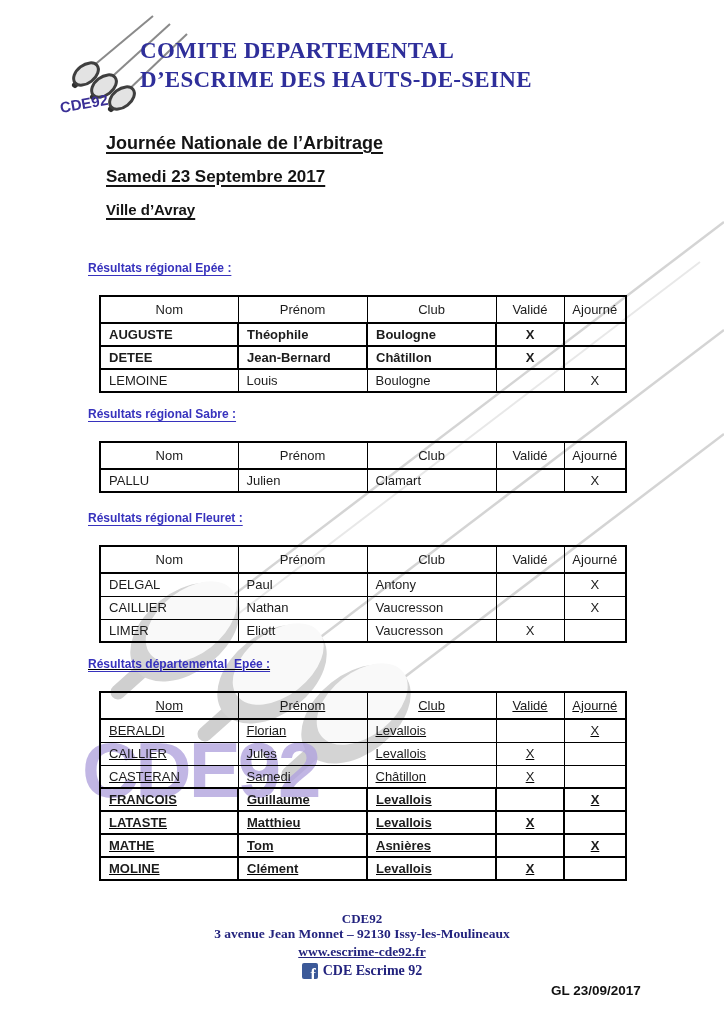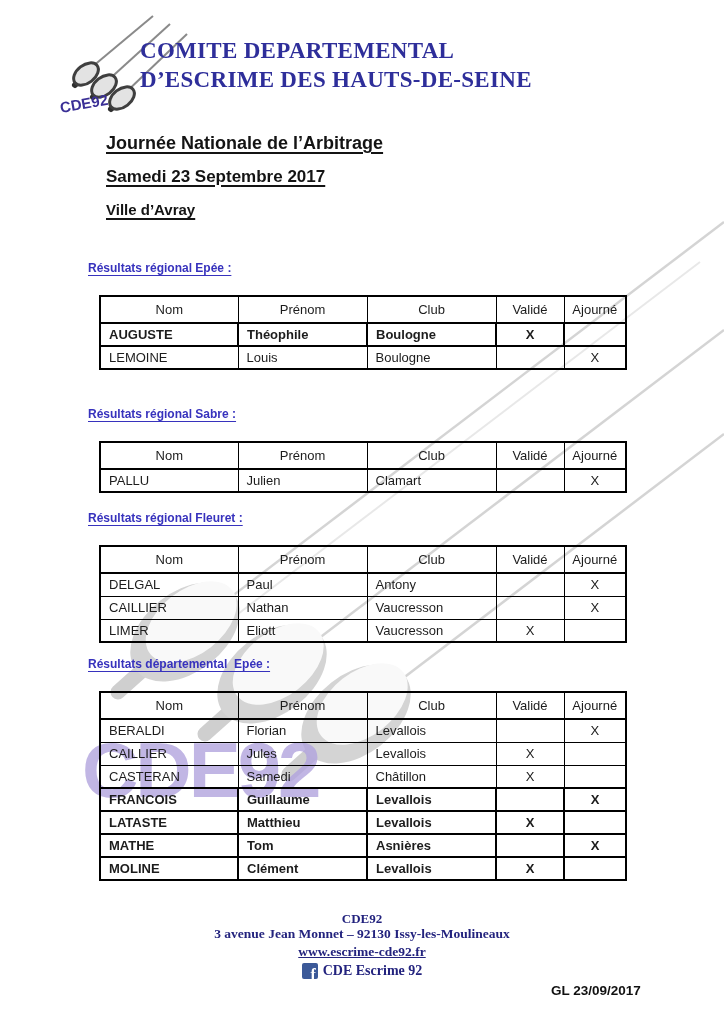--- a/index.html
+++ b/index.html
@@ -39,21 +39,21 @@
   }
   .event-line1 { font-size:18px; font-weight:bold; text-decoration:underline; text-decoration-thickness:2px; text-underline-offset:3px; margin-bottom:13px; }
   .event-line2 { font-size:17px; font-weight:bold; text-decoration:underline; text-decoration-thickness:2px; text-underline-offset:3px; margin-bottom:14px; }
   .event-line3 { font-size:15px; font-weight:bold; text-decoration:underline; text-decoration-thickness:2px; text-underline-offset:3px; }
 
   
   .section { position:absolute; left:88px; width:548px; z-index:2; }
   .sec0 { top:258px; }
   .sec1 { top:404px; }
   .sec2 { top:508px; }
-  .sec3 { top:654px; }
+  .sec3 { top:654px;text-decoration:underline; }
   .sec-heading {
     font-size:12px; font-weight:bold;
     color:#3732BD;
     text-decoration:underline; text-underline-offset:3px;
     white-space:pre-wrap;
     line-height:20px;
   }
   table.rtable {
     margin:17px 0 0 11px;
     width:526px;
@@ -194,20 +194,27 @@
             </tr>
           </thead>
         <tbody>
             <tr class="bold-row">
               <td>AUGUSTE</td>
               <td>Théophile</td>
               <td>Boulogne</td>
               <td class="center">X</td>
               <td class="center"></td>
             </tr>
+            <tr class="bold-row">
+              <td>DETEE</td>
+              <td>Jean-Bernard</td>
+              <td>Châtillon</td>
+              <td class="center">X</td>
+              <td class="center"></td>
+            </tr>
             <tr>
               <td>LEMOINE</td>
               <td>Louis</td>
               <td>Boulogne</td>
               <td class="center"></td>
               <td class="center">X</td>
             </tr>
           </tbody>
       </table>
     </section>

